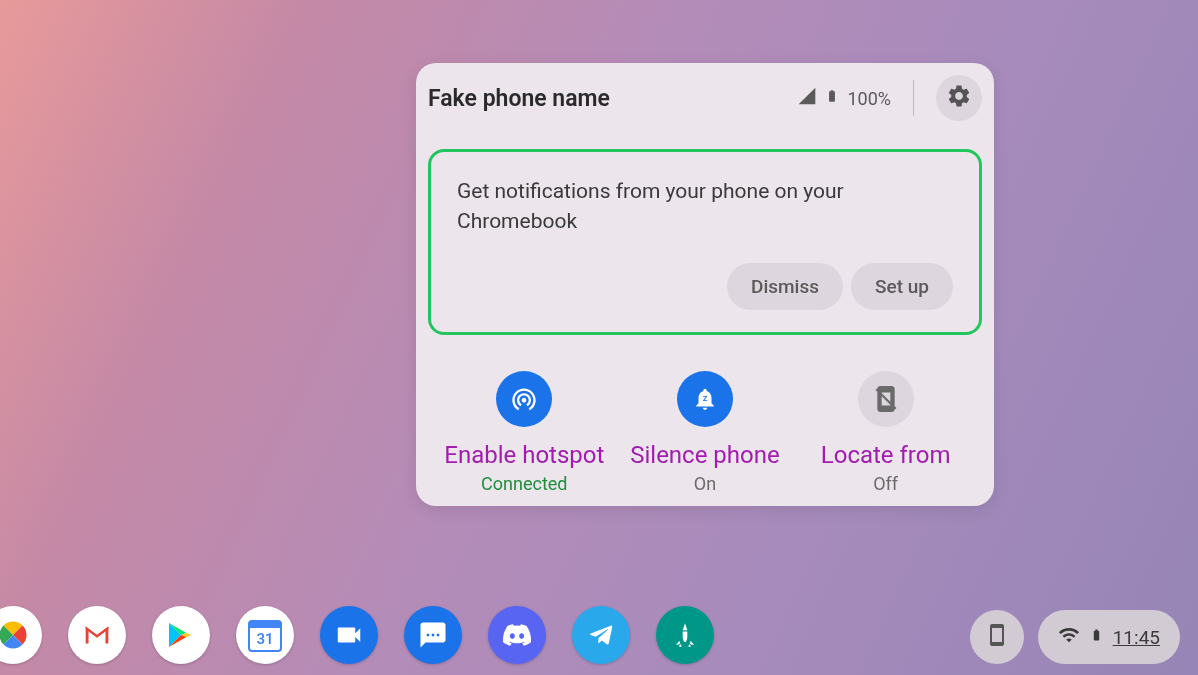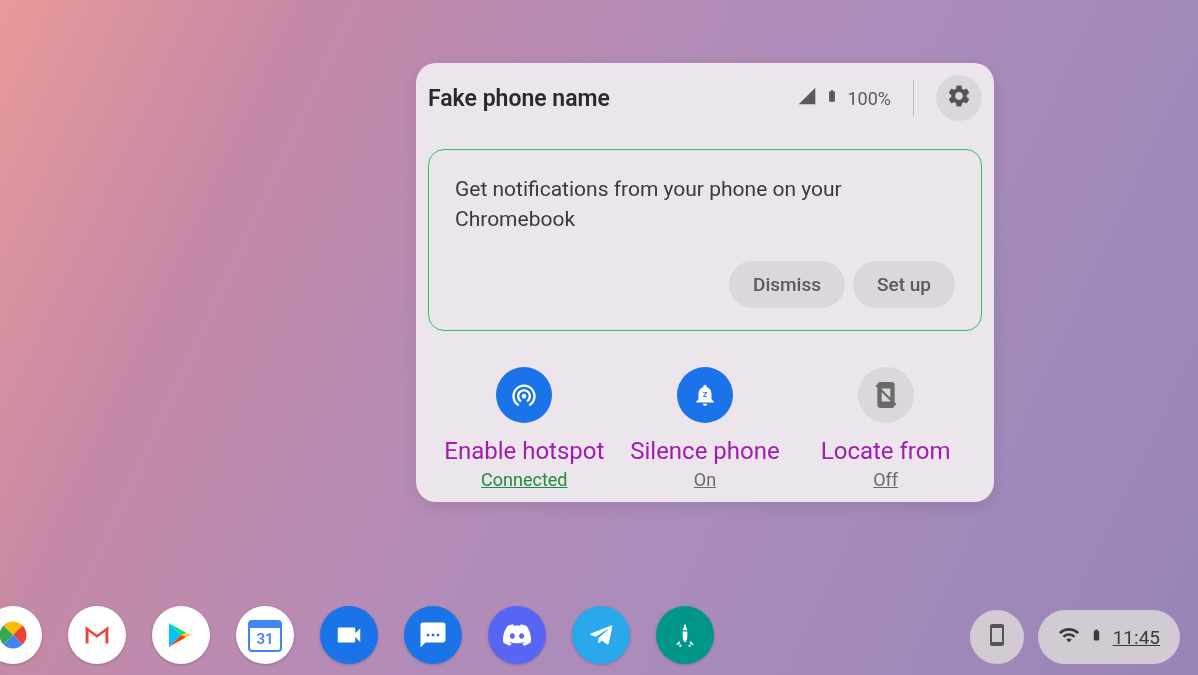--- a/index.html
+++ b/index.html
@@ -58,21 +58,21 @@
   height: 46px;
   border-radius: 50%;
   background: #ded6de;
   display: flex;
   align-items: center;
   justify-content: center;
   color: #555;
 }
 
 .notif-card {
-  border: 1px solid #22c55e;
+  border: 3px solid #22c55e;
   border-radius: 16px;
   padding: 24px 26px 22px;
 }
 .notif-text {
   font-size: 21px;
   color: #3a3a3a;
   line-height: 1.45;
   margin-bottom: 26px;
 }
 .notif-actions {
@@ -114,21 +114,20 @@
 .tile-icon.active { background: #1a73e8; color: #fff; }
 .tile-icon.inactive { background: #ded6de; color: #6a6a6a; }
 .tile-label {
   font-size: 24px;
   color: #a21caf;
   margin-bottom: 4px;
 }
 .tile-status {
   font-size: 18px;
   color: #6a6a6a;
-  text-decoration: underline;
 }
 .tile-status.connected { color: #1e8e3e; }
 
 
 .shelf {
   position: absolute;
   bottom: 0;
   left: 0;
   width: 100%;
   height: 80px;

